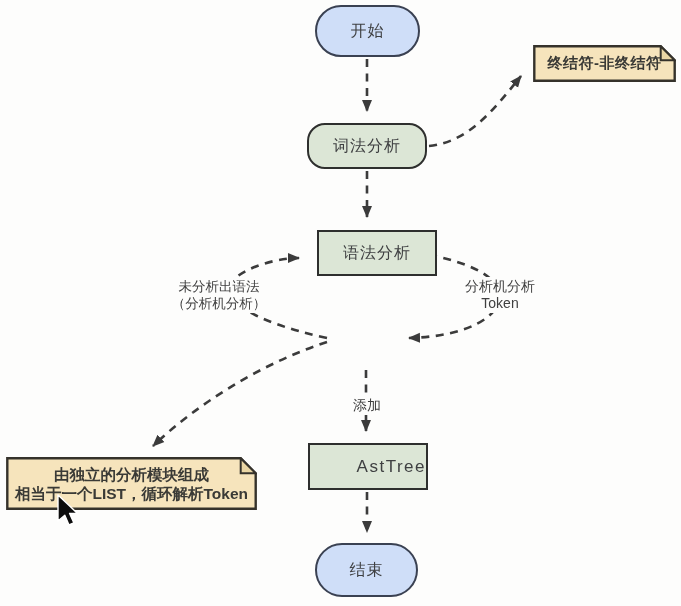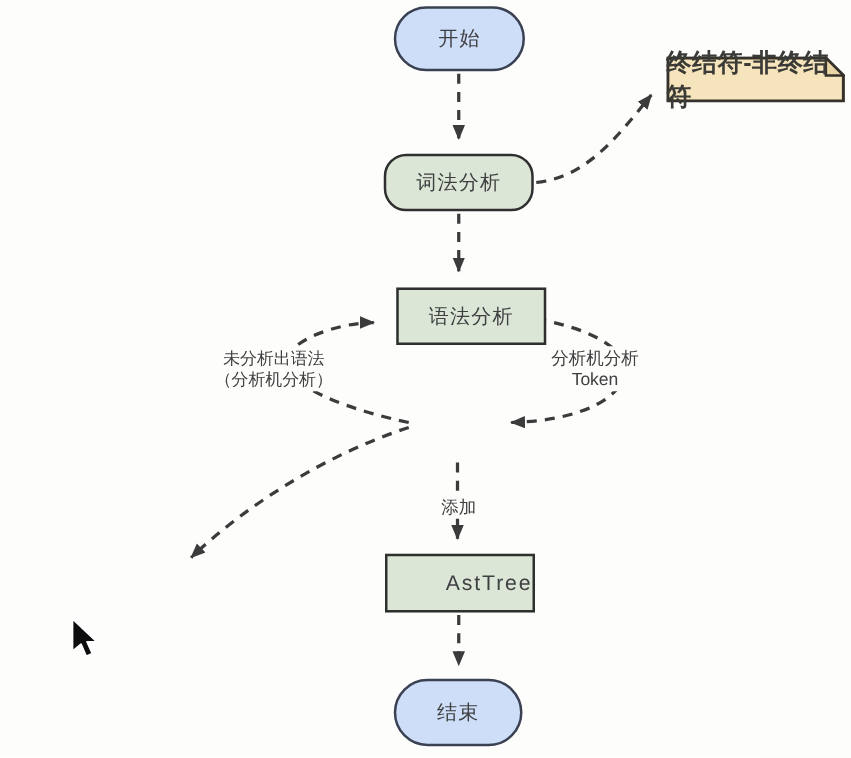--- a/index.html
+++ b/index.html
@@ -71,32 +71,42 @@
 
   <div class="node pill" style="left:315px;top:543px;width:103px;height:54px;">
     <span>结束</span>
   </div>
 
   <div class="note" style="left:533px;top:45px;width:143px;height:37px;">
     <svg width="143" height="37" viewBox="0 0 143 37" aria-hidden="true">
       <path d="M1.3 1.3 L127.7 1.3 L141.7 15.3 L141.7 35.7 L1.3 35.7 Z" fill="#F6E4BC" stroke="#35322B" stroke-width="2.4"></path>
       <path d="M127.7 1.3 L141.7 15.3 L127.7 15.3 Z" fill="#EAD6A4" stroke="#35322B" stroke-width="2"></path>
     </svg>
-    <div class="note-text" style="font-size:20px;font-weight:bold;letter-spacing:0.5px;">
+    <div class="note-text" style="font-size:15px;font-weight:bold;letter-spacing:0.5px;">
       <span>终结符-非终结符</span>
     </div>
   </div>
 
+  <div class="note" style="left:6px;top:457px;width:251px;height:53px;">
+    <svg width="251" height="53" viewBox="0 0 251 53" aria-hidden="true">
+      <path d="M1.3 1.3 L234.7 1.3 L249.7 16.3 L249.7 51.7 L1.3 51.7 Z" fill="#F6E4BC" stroke="#35322B" stroke-width="2.4"></path>
+      <path d="M234.7 1.3 L249.7 16.3 L234.7 16.3 Z" fill="#EAD6A4" stroke="#35322B" stroke-width="2"></path>
+    </svg>
+    <div class="note-text" style="font-size:15.5px;font-weight:bold;line-height:19px;">
+      <span>由独立的分析模块组成</span>
+      <span>相当于一个LIST，循环解析Token</span>
+    </div>
+  </div>
 
   <div class="edge-label" style="left:162px;top:277px;width:110px;">
     <span>未分析出语法</span><br>
     <span>（分析机分析）</span>
   </div>
 
-  <div class="edge-label" style="left:428px;top:277px;width:92px;font-size:14px;">
+  <div class="edge-label" style="left:452px;top:277px;width:92px;font-size:14px;">
     <span>分析机分析</span><br>
     <span>Token</span>
   </div>
 
   <div class="edge-label" style="left:341px;top:396px;width:48px;font-size:14px;">
     <span>添加</span>
   </div>
 
   <svg class="cursor" style="left:56px;top:494px;" width="26" height="34" viewBox="0 0 26 34" aria-hidden="true">
     <path d="M2 1 L2 27 L8.8 21.3 L13 31 L17.8 28.8 L13.6 19.4 L21.5 19.4 Z" fill="#0D0D0D" stroke="#FFFFFF" stroke-width="1.4" stroke-linejoin="round"></path>

